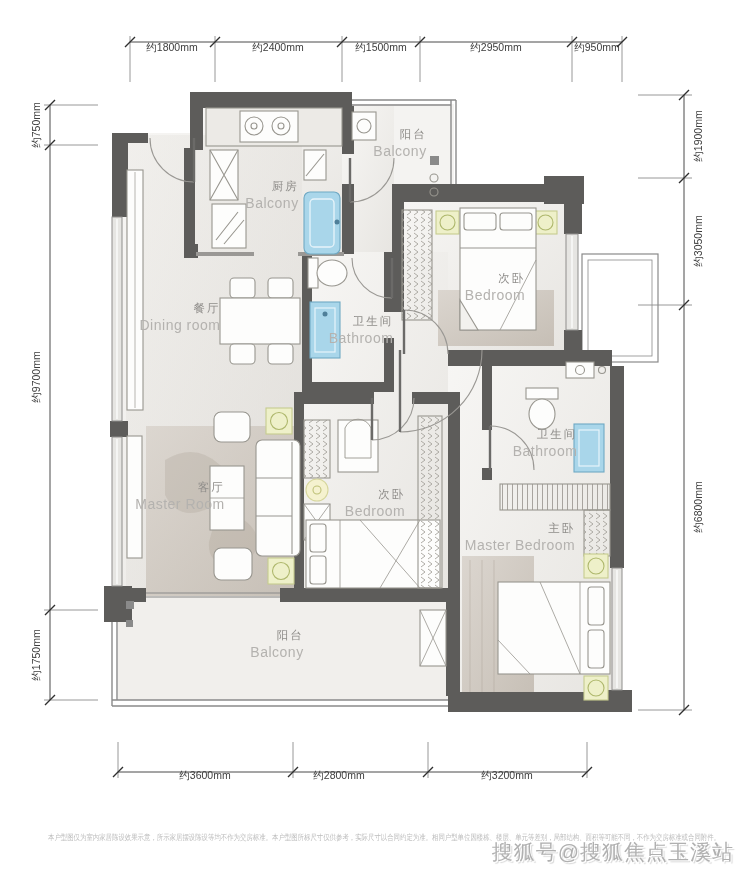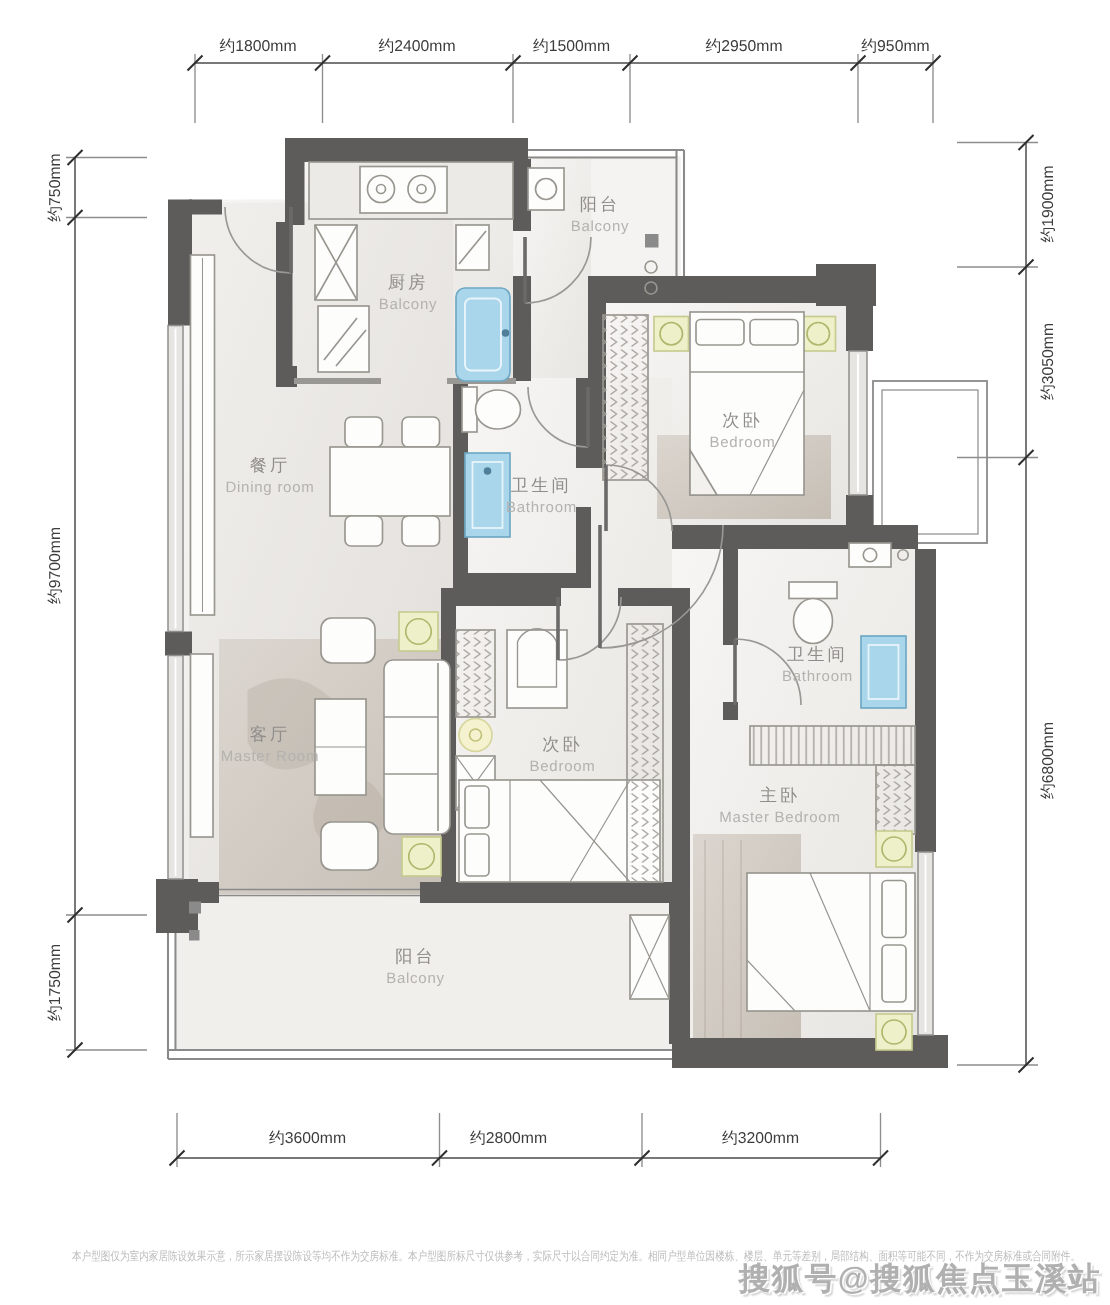--- a/index.html
+++ b/index.html
@@ -9,33 +9,33 @@
   }
   .plan-svg{position:absolute;left:0;top:0;}
   
   .title{
     position:absolute;left:22px;top:26px;color:#e24a3e;font-weight:700;
     font-size:57px;letter-spacing:-3px;line-height:1;
   }
   .title .t-sup{font-size:30px;letter-spacing:0;position:relative;top:-24px;left:2px;}
   
   .dim{position:absolute;font-size:10.5px;color:#3d3d3d;white-space:nowrap;}
-  .dim.h{transform:translate(-50%,0);}
+  .dim.h{transform:translate(-50%,0);margin-top:17px;}
   .dim.v{transform:translate(-50%,-50%) rotate(-90deg);transform-origin:center;}
   
-  .room-label{position:absolute;transform:translate(-50%,-50%);text-align:center;line-height:1.3;pointer-events:none;white-space:nowrap;}
+  .room-label{position:absolute;transform:translate(-50%,-50%);text-align:right;line-height:1.3;pointer-events:none;white-space:nowrap;}
   .room-label .zh{display:block;font-size:11.5px;color:#8f8d8a;letter-spacing:2px;}
-  .room-label .en{display:block;font-size:10px;color:#b4b2af;letter-spacing:.5px;}
+  .room-label .en{display:block;font-size:14px;color:#b4b2af;letter-spacing:.5px;}
   
   .disclaimer{
     position:absolute;left:48px;top:832px;width:690px;font-size:8px;color:#bcbcbc;
     white-space:nowrap;transform:scaleX(.8);transform-origin:left center;letter-spacing:0;
   }
   .watermark{
-    position:absolute;right:6px;bottom:4px;font-size:21px;font-weight:700;color:#b0b0b0;
+    position:absolute;right:6px;bottom:4px;font-size:21px;font-weight:400;color:#b0b0b0;
     letter-spacing:1px;text-shadow:1px 1px 0 #ffffff,2px 2px 1px #d8d8d8;
   }
 </style>
 </head>
 <body>
 
 <div class="canvas">
 
   <svg class="plan-svg" width="740" height="870" viewBox="0 0 740 870">
     <defs>

